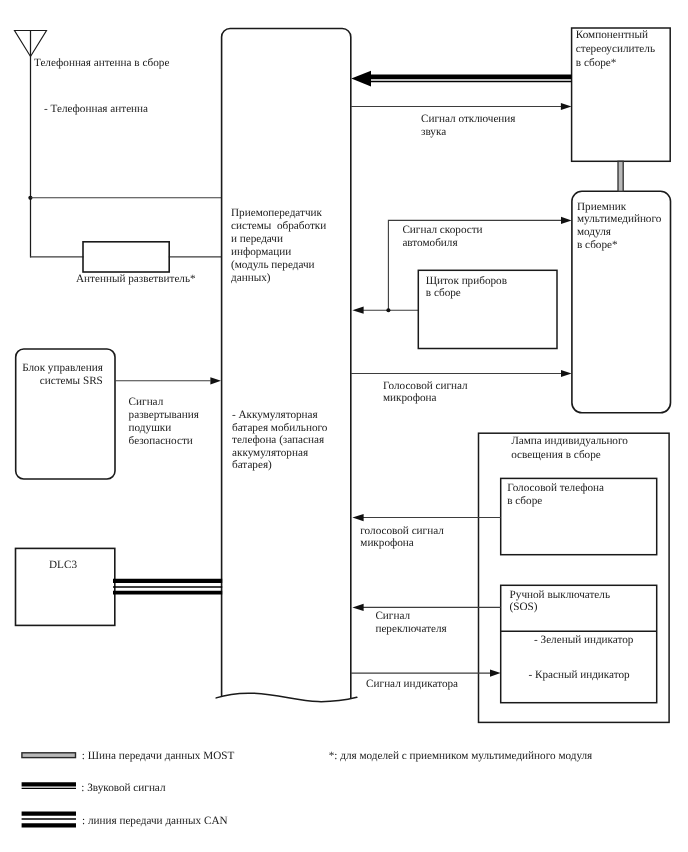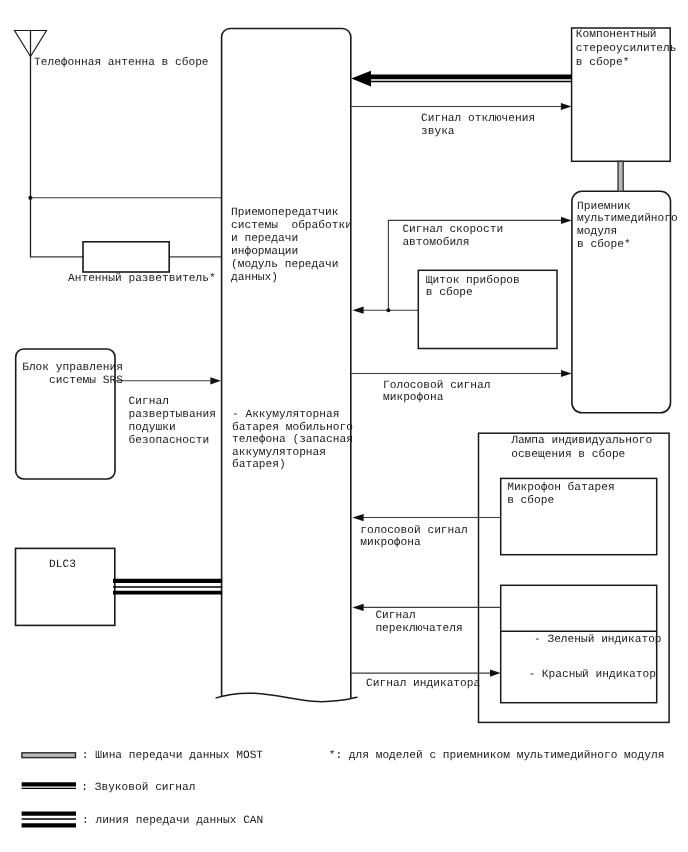--- a/index.html
+++ b/index.html
@@ -2,21 +2,21 @@
 <html><head>
 <meta charset="utf-8">
 <title>System Diagram</title>
 <style>
   html,body{margin:0;padding:0;background:#fff;}
   body{width:688px;height:852px;overflow:hidden;}
   #stage{position:relative;width:688px;height:852px;background:#fff;
          font-family:"Liberation Sans",sans-serif;
          -webkit-font-smoothing:antialiased;text-rendering:geometricPrecision;}
   #wires{position:absolute;left:0;top:0;width:688px;height:852px;}
-  .lbl{position:absolute;font-family:Liberation Mono, monospace;font-size:11.2px;
+  .lbl{position:absolute;font-family:Liberation Serif, serif;font-size:11.2px;
        color:#1a1a1a;line-height:13.7px;white-space:pre;letter-spacing:0px;}
   .lbl div{white-space:pre;}
 </style>
 </head>
 <body>
 
 <div id="stage">
 <svg id="wires" width="688" height="852" viewBox="0 0 688 852">
 <g>
 <path d="M14.5,30.5 L46.5,30.5 L30.5,56.5 Z" fill="none" stroke="#1a1a1a" stroke-width="1.15"></path>
@@ -75,31 +75,32 @@
 <line x1="21.6" y1="784.4" x2="76" y2="784.4" stroke="#000" stroke-width="4.1"></line>
 <line x1="21.6" y1="788.4" x2="76" y2="788.4" stroke="#000" stroke-width="1.4"></line>
 </g>
 <g>
 <line x1="21.6" y1="813.7" x2="76" y2="813.7" stroke="#000" stroke-width="4.3"></line>
 <line x1="21.6" y1="819" x2="76" y2="819" stroke="#000" stroke-width="1.5"></line>
 <line x1="21.6" y1="825.3" x2="76" y2="825.3" stroke="#000" stroke-width="4.3"></line>
 </g>
 </svg>
     <div class="lbl" style="left:34px;top:57px;">Телефонная антенна в сборе</div>
-<div class="lbl" style="left:44px;top:87.5px;line-height:43.5px;"></div>
-<div class="lbl" style="left:68px;top:273px;">Антенный разветвитель*</div>
+<div class="lbl" style="left:44px;top:87.5px;line-height:43.5px;"><div>- Телефонная антенна</div></div>
+<div class="lbl" style="left:76px;top:273px;">Антенный разветвитель*</div>
 <div class="lbl" style="left:231px;top:207.3px;line-height:12.95px;"><div>Приемопередатчик</div><div>системы  обработки</div><div>и передачи</div><div>информации</div><div>(модуль передачи</div><div>данных)</div></div>
 <div class="lbl" style="left:232px;top:409px;line-height:12.6px;"><div>- Аккумуляторная</div><div>батарея мобильного</div><div>телефона (запасная</div><div>аккумуляторная</div><div>батарея)</div></div>
 <div class="lbl" style="left:22.2px;top:361.8px;line-height:13.5px;text-align:right;"><div>Блок управления</div><div>системы SRS</div></div>
 <div class="lbl" style="left:49px;top:558.8px;">DLC3</div>
 <div class="lbl" style="left:575.8px;top:29.3px;line-height:13.7px;"><div>Компонентный</div><div>стереоусилитель</div><div>в сборе*</div></div>
 <div class="lbl" style="left:577px;top:200.6px;line-height:12.7px;"><div>Приемник</div><div>мультимедийного</div><div>модуля</div><div>в сборе*</div></div>
 <div class="lbl" style="left:425.8px;top:274.8px;line-height:12.2px;"><div>Щиток приборов</div><div>в сборе</div></div>
 <div class="lbl" style="left:511.2px;top:435.3px;line-height:13.7px;"><div>Лампа индивидуального</div><div>освещения в сборе</div></div>
-<div class="lbl" style="left:507.2px;top:482px;line-height:12.8px;"><div>Микрофон батарея</div><div>в сборе</div></div>
+<div class="lbl" style="left:507.2px;top:482px;line-height:12.8px;"><div>Голосовой телефона</div><div>в сборе</div></div>
+<div class="lbl" style="left:509.6px;top:588.7px;line-height:12.6px;"><div>Ручной выключатель</div><div>(SOS)</div></div>
 <div class="lbl" style="left:534px;top:633.8px;">- Зеленый индикатор</div>
 <div class="lbl" style="left:528.4px;top:669.4px;">- Красный индикатор</div>
 <div class="lbl" style="left:421px;top:112.8px;line-height:13.1px;"><div>Сигнал отключения</div><div>звука</div></div>
 <div class="lbl" style="left:128.6px;top:396.2px;line-height:13.0px;"><div>Сигнал</div><div>развертывания</div><div>подушки</div><div>безопасности</div></div>
 <div class="lbl" style="left:402.4px;top:223.6px;line-height:13.4px;"><div>Сигнал скорости</div><div>автомобиля</div></div>
 <div class="lbl" style="left:383px;top:379.5px;line-height:12.9px;"><div>Голосовой сигнал</div><div>микрофона</div></div>
 <div class="lbl" style="left:360.3px;top:524.8px;line-height:12.6px;"><div>голосовой сигнал</div><div>микрофона</div></div>
 <div class="lbl" style="left:375.4px;top:610.3px;line-height:12.6px;"><div>Сигнал</div><div>переключателя</div></div>
 <div class="lbl" style="left:366.1px;top:677.5px;"><div>Сигнал индикатора</div></div>
 <div class="lbl" style="left:81.8px;top:749.9px;">: Шина передачи данных MOST</div>

